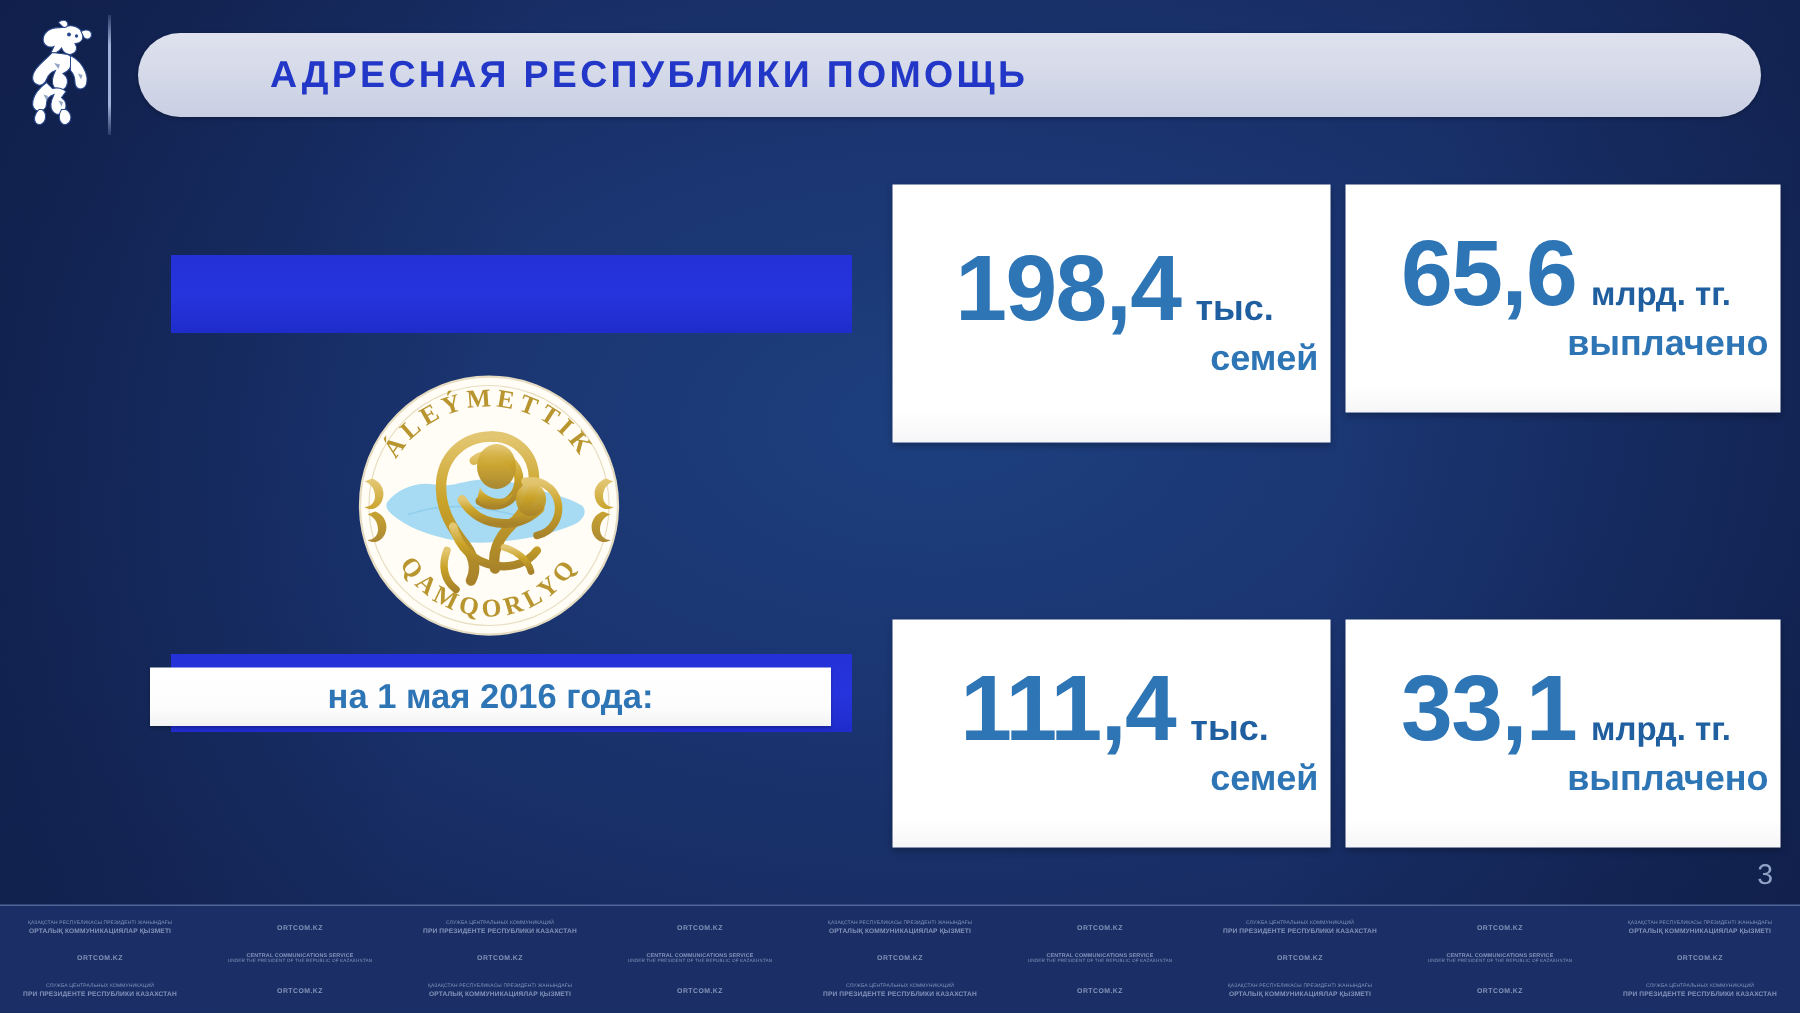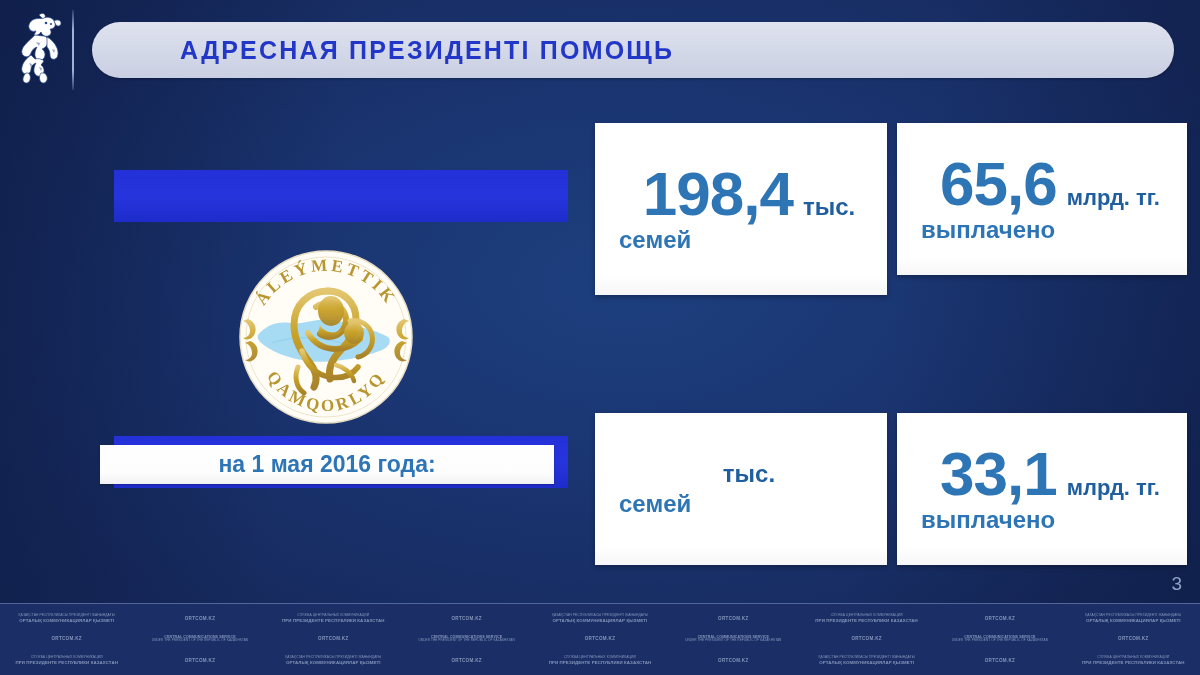--- a/index.html
+++ b/index.html
@@ -81,23 +81,23 @@
   .emblem svg{ width:100%; height:100%; display:block; }
 
   
   .stat{
     position:absolute; z-index:5;
     background:linear-gradient(180deg,#ffffff 0%,#ffffff 88%,#f6f6f8 100%);
     box-shadow:0 2px 5px rgba(0,0,0,.30);
     overflow:hidden;
   }
   .stat-inner{
-    position:absolute; left:16px; right:0; top:50%;
+    position:absolute; left:4px; right:0; top:50%;
     transform:translateY(-50%);
-    text-align:left;
+    text-align:right;
     padding:0 8px;
   }
   .stat-line1{
     display:flex; align-items:baseline; justify-content:center;
     gap:10px; white-space:nowrap;
   }
   .stat-num{
     color:#2e75b6;
     font-weight:bold;
     line-height:.95;
@@ -199,21 +199,21 @@
           <path d="M18 52 l3 1 -1 3 z" opacity=".5"></path>
           <path d="M28 56 l3 1 -1 3 z" opacity=".5"></path>
           <path d="M41 38 l3 1 -1 3 z" opacity=".5"></path>
         </g>
       </svg>
     </div>
 
     <div class="crest-divider"></div>
 
     <div class="title-bar">
-      <div class="title-text">АДРЕСНАЯ ПРЕЗИДЕНТІ ПОМОЩЬ</div>
+      <div class="title-text">АДРЕСНАЯ РЕСПУБЛИКИ ПОМОЩЬ</div>
     </div>
   </div>
 
   <div class="label-group" id="label-2021">
     <div class="bluebar"></div>
   </div>
 
   <div class="emblem">
     <svg viewBox="0 0 188 180" xmlns="http://www.w3.org/2000/svg">
       <defs>
@@ -289,20 +289,21 @@
         <span class="stat-num">65,6</span>
         <span class="stat-unit">млрд. тг.</span>
       </div>
       <div class="stat-sub">выплачено</div>
     </div>
   </div>
 
   <div class="stat" id="stat-families-2022">
     <div class="stat-inner">
       <div class="stat-line1">
+        <span class="stat-num">111,4</span>
         <span class="stat-unit">тыс.</span>
       </div>
       <div class="stat-sub">семей</div>
     </div>
   </div>
 
   <div class="stat" id="stat-paid-2022">
     <div class="stat-inner">
       <div class="stat-line1">
         <span class="stat-num">33,1</span>

